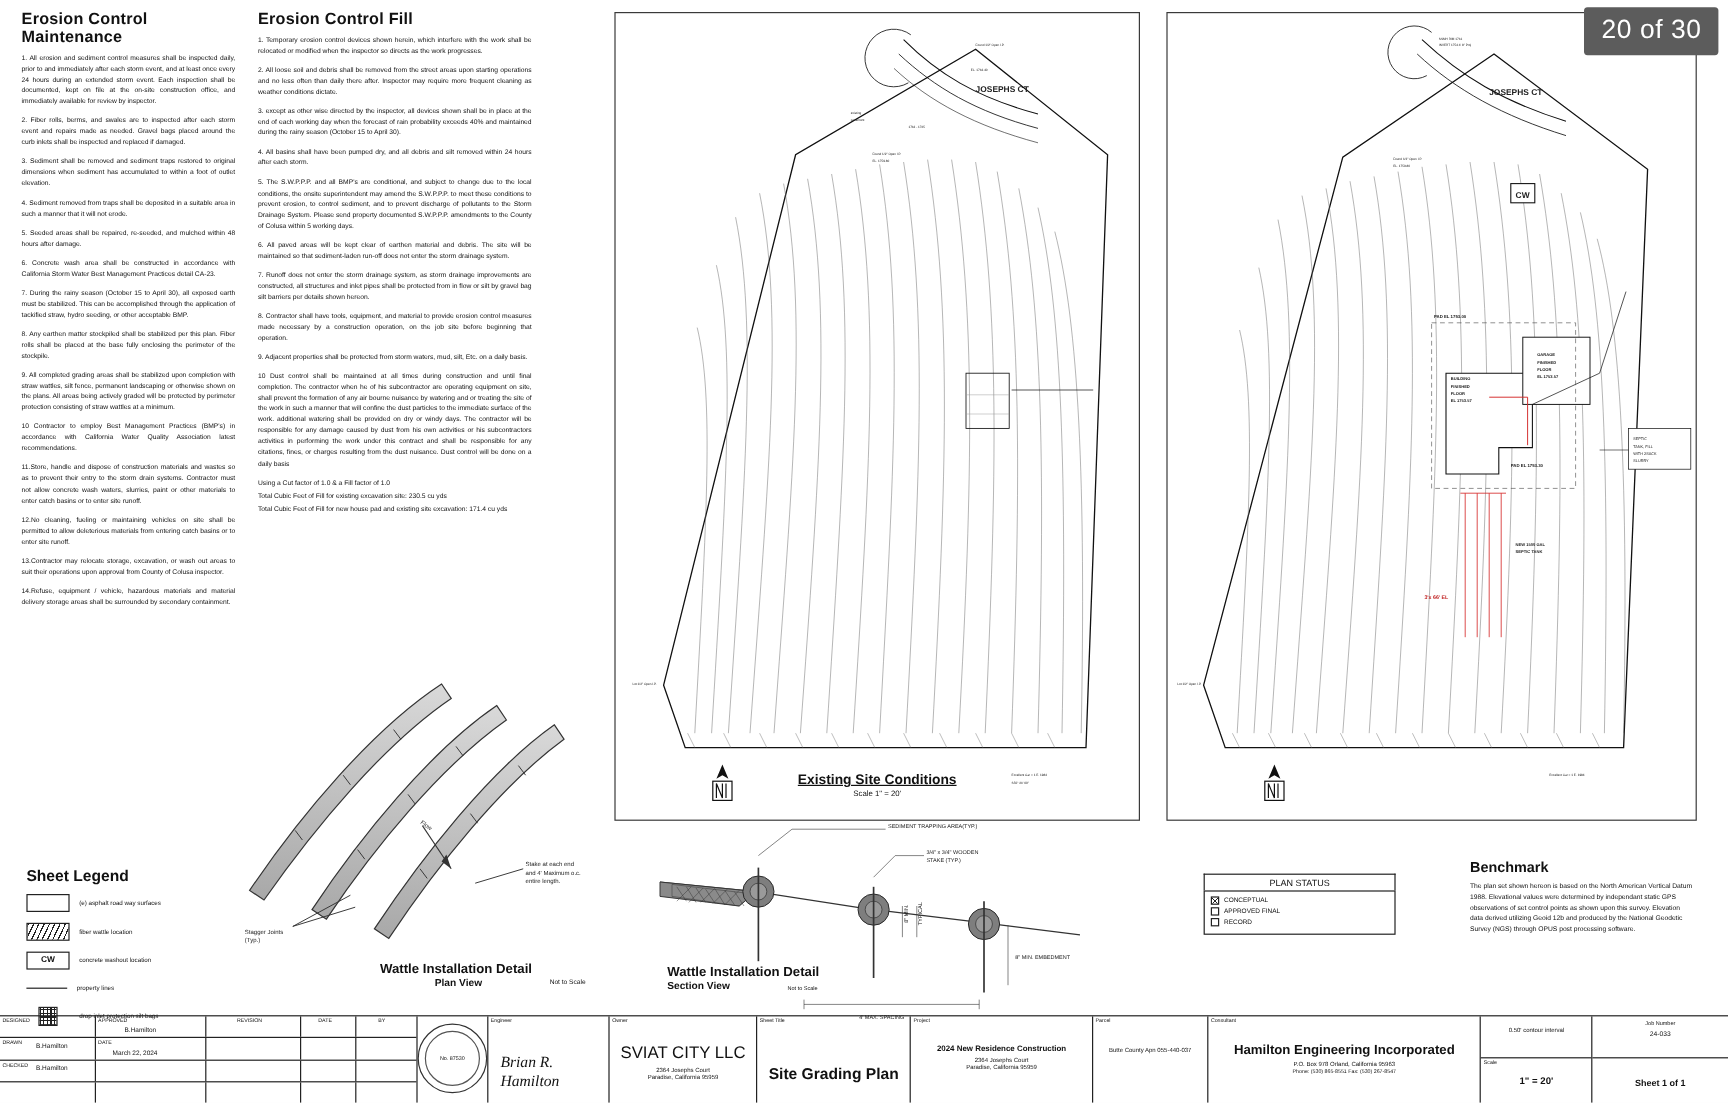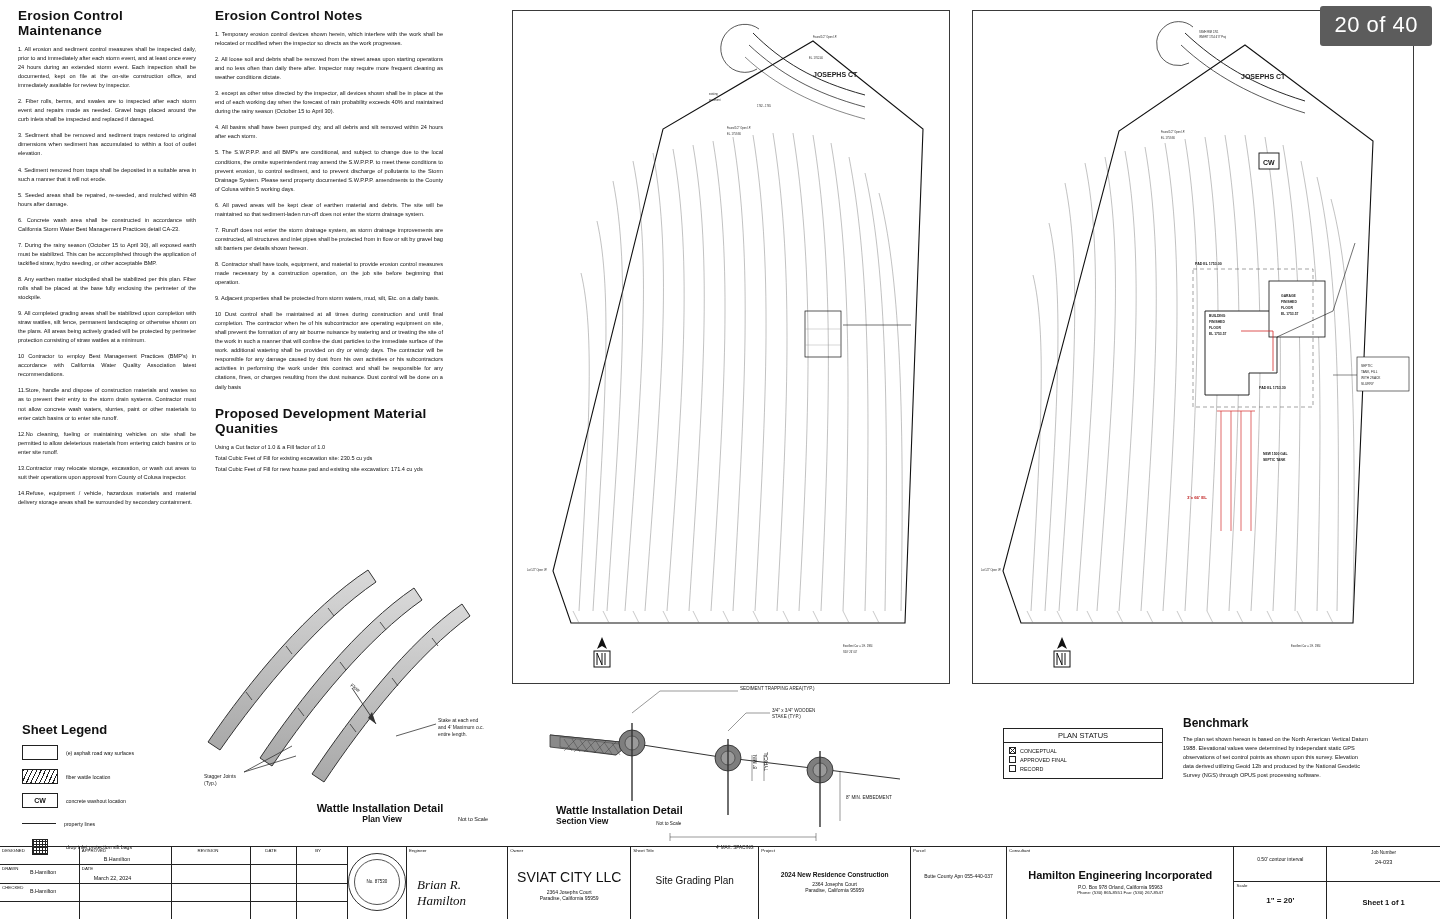--- a/index.html
+++ b/index.html
@@ -81,21 +81,21 @@
   #plan-status{position:absolute;left:1003px;top:728px;width:160px;}
   #plan-status .hdr{font-size:7.5px;text-align:center;border:1px solid #222;border-bottom:none;padding:2px 0;}
   #plan-status .body{border:1px solid #222;padding:4px 5px;}
   .ps-row{display:flex;align-items:center;font-size:5.4px;margin-bottom:2px;}
   .chk{width:5px;height:5px;border:1px solid #222;margin-right:4px;display:inline-block;}
   .chk.on{background:
      linear-gradient(45deg,transparent 45%,#222 45% 55%,transparent 55%),
      linear-gradient(-45deg,transparent 45%,#222 45% 55%,transparent 55%);}
 
   
-  #benchmark{position:absolute;left:1183px;top:716px;width:186px;}
+  #benchmark{position:absolute;left:1225px;top:716px;width:186px;}
   #benchmark h3{font-size:12px;font-weight:700;margin:0 0 5px 0;}
   #benchmark p{font-size:5.6px;line-height:1.62;margin:0;text-align:left;}
 
   
   #titleblock{position:absolute;left:0;bottom:0;width:1440px;height:72px;border-top:1px solid #222;display:flex;font-size:5px;}
   #titleblock .cell{border-right:1px solid #222;position:relative;box-sizing:border-box;}
   .tb-lbl{position:absolute;left:2px;top:1px;font-size:4.4px;}
   .tb-val{position:absolute;font-size:5.4px;}
 
   .tb-grid-left{width:348px;display:flex;flex-direction:column;}
@@ -111,54 +111,53 @@
 
   .center{text-align:center;}
   
   .tiny{font-size:4.6px;}
 </style>
 </head>
 <body>
 
 <div class="sheet">
 
-  <div class="page-badge">20 of 40</div>
+  <div class="page-badge">20 of 30</div>
 
   <div id="left-col">
     <h2 class="col-title">Erosion Control Maintenance</h2>
     <p class="note">1.  All erosion and sediment control measures shall be inspected daily, prior to and immediately after each storm event, and at least once every 24 hours during an extended storm event.  Each inspection shall be documented, kept on file at the on-site construction office, and immediately available for review by inspector.</p>
     <p class="note">2.  Fiber rolls, berms, and swales are to inspected after each storm event and repairs made as needed.  Gravel bags placed around the curb inlets shall be inspected and replaced if damaged.</p>
     <p class="note">3.  Sediment shall be removed and sediment traps restored to original dimensions when sediment has accumulated to within a foot of outlet elevation.</p>
     <p class="note">4.  Sediment removed from traps shall be deposited in a suitable area in such a manner that it will not erode.</p>
     <p class="note">5.  Seeded areas shall be repaired, re-seeded, and mulched within 48 hours after damage.</p>
     <p class="note">6.  Concrete wash area shall be constructed in accordance with California Storm Water Best Management Practices detail CA-23.</p>
     <p class="note">7.  During the rainy season (October 15 to April 30), all exposed earth must be stabilized.  This can be accomplished through the application of tackified straw, hydro seeding, or other acceptable BMP.</p>
     <p class="note">8.  Any earthen matter stockpiled shall be stabilized per this plan. Fiber rolls shall be placed at the base fully enclosing the perimeter of the stockpile.</p>
     <p class="note">9.  All completed grading areas shall be stabilized upon completion with straw wattles, silt fence, permanent landscaping or otherwise shown on the plans.  All areas being actively graded will be protected by perimeter protection consisting of straw wattles at a minimum.</p>
     <p class="note">10 Contractor to employ Best Management Practices (BMP's) in accordance with California Water Quality Association latest recommendations.</p>
     <p class="note">11.Store, handle and dispose of construction materials and wastes so as to prevent their entry to the storm drain systems.  Contractor must not allow concrete wash waters, slurries, paint or other materials to enter catch basins or to enter site runoff.</p>
     <p class="note">12.No cleaning, fueling or maintaining vehicles on site shall be permitted to allow deleterious materials from entering catch basins or to enter site runoff.</p>
     <p class="note">13.Contractor may relocate storage, excavation, or wash out areas to suit their operations upon approval from County of Colusa inspector.</p>
     <p class="note">14.Refuse, equipment / vehicle, hazardous materials and material delivery storage areas shall be surrounded by secondary containment.</p>
   </div>
 
   <div id="mid-col">
-    <h2 class="col-title">Erosion Control Notes</h2>
+    <h2 class="col-title">Erosion Control Fill</h2>
     <p class="note">1.  Temporary erosion control devices shown herein, which interfere with the work shall be relocated or modified when the inspector so directs as the work progresses.</p>
     <p class="note">2.  All loose soil and debris shall be removed from the street areas upon starting operations and no less often than daily there after. Inspector may require more frequent cleaning as weather conditions dictate.</p>
     <p class="note">3.  except as other wise directed by the inspector, all devices shown shall be in place at the end of each working day when the forecast of rain probability exceeds 40% and maintained during the rainy season (October 15 to April 30).</p>
     <p class="note">4.  All basins shall have been pumped dry, and all debris and silt removed within 24 hours after each storm.</p>
     <p class="note">5.  The S.W.P.P.P. and all BMP's are conditional, and subject to change due to the local conditions, the onsite superintendent may amend the S.W.P.P.P. to meet these conditions to prevent erosion, to control sediment, and to prevent discharge of pollutants to the Storm Drainage System.  Please send property documented S.W.P.P.P. amendments to the County of Colusa within 5 working days.</p>
     <p class="note">6.  All paved areas will be kept clear of earthen material and debris.  The site will be maintained so that sediment-laden run-off does not enter the storm drainage system.</p>
     <p class="note">7.  Runoff does not enter the storm drainage system, as storm drainage improvements are constructed, all structures and inlet pipes shall be protected from in flow or silt by gravel bag silt barriers per details shown hereon.</p>
     <p class="note">8.  Contractor shall have tools, equipment, and material to provide erosion control measures made necessary by a construction operation, on the job site before beginning that operation.</p>
     <p class="note">9.  Adjacent properties shall be protected from storm waters, mud, silt, Etc. on a daily basis.</p>
     <p class="note">10 Dust control shall be maintained at all times during construction and until final completion.  The contractor when he of his subcontractor are operating equipment on site, shall prevent the formation of any air bourne nuisance by watering and or treating the site of the work in such a manner that will confine the dust particles to the immediate surface of the work.  additional watering shall be provided on dry or windy days.  The contractor will be responsible for any damage caused by dust from his own activities or his subcontractors activities in performing the work under this contract and shall be responsible for any citations, fines, or charges resulting from the dust nuisance.  Dust control will be done on a daily basis</p>
 
-    <h2 class="col-title" style="margin-top:14px;">Proposed Development Material Quanities</h2>
     <p class="note" style="margin-bottom:2px;">Using a Cut factor of 1.0 &amp; a Fill factor of 1.0</p>
     <p class="note" style="margin-bottom:2px;">Total Cubic Feet of Fill for existing excavation site:  230.5 cu yds</p>
     <p class="note">Total Cubic Feet of Fill for new house pad and existing site excavation: 171.4 cu yds</p>
   </div>
 
   <div class="frame" id="existing-frame">
     <svg class="artsvg" viewBox="0 0 436 672" preserveAspectRatio="none">
       <g stroke="#444" fill="none" stroke-width="0.5">
 
         <polygon points="300,30 410,118 392,612 58,612 40,560 150,118" stroke="#111" stroke-width="1.1"></polygon>
@@ -211,20 +210,24 @@
         <text x="330" y="636" font-size="2.6">Excellent Car = 1 E. 1984</text>
         <text x="330" y="642" font-size="2.6">S50° 26' 00"</text>
       </g>
     </svg>
     <div class="north">
       <svg viewBox="0 0 26 34">
         <polygon points="13,2 18,14 13,11 8,14" fill="#111"></polygon>
         <rect x="5" y="16" width="16" height="16" fill="none" stroke="#111" stroke-width="1"></rect>
         <path d="M8 30 V18 l5 12 V18 M16 18 v12" stroke="#111" stroke-width="1" fill="none"></path>
       </svg>
+    </div>
+    <div class="plan-caption">
+      <div class="t">Existing Site Conditions</div>
+      <div class="s">Scale 1" = 20'</div>
     </div>
   </div>
 
   <div class="frame" id="proposed-frame">
     <svg class="artsvg" viewBox="0 0 440 672" preserveAspectRatio="none">
       <g fill="none">
         <polygon points="272,34 400,130 380,612 48,612 30,560 146,120" stroke="#111" stroke-width="1.1"></polygon>
         <path d="M212 22 C 244 52, 280 74, 332 90" stroke="#111" stroke-width="0.9"></path>
         <path d="M208 34 C 240 64, 280 86, 332 102" stroke="#111" stroke-width="0.7"></path>
         <path d="M220 16 a 22 22 0 1 0 -4 36" stroke="#111" stroke-width="0.7"></path>
@@ -534,21 +537,21 @@
       <span class="tb-lbl">Owner</span>
       <div class="center" style="margin-top:22px;">
         <div style="font-size:14px;font-weight:400;">SVIAT CITY LLC</div>
         <div style="font-size:5px;margin-top:4px;">2364 Josephs Court</div>
         <div style="font-size:5px;">Paradise, California 95959</div>
       </div>
     </div>
 
     <div class="cell" style="width:152px;">
       <span class="tb-lbl">Sheet Title</span>
-      <div class="center" style="margin-top:28px;font-size:10px;font-weight:400;">Site Grading Plan</div>
+      <div class="center" style="margin-top:40px;font-size:13px;font-weight:700;">Site Grading Plan</div>
     </div>
 
     <div class="cell" style="width:180px;">
       <span class="tb-lbl">Project</span>
       <div class="center" style="margin-top:24px;">
         <div style="font-size:6.6px;font-weight:700;">2024 New Residence Construction</div>
         <div style="font-size:5px;margin-top:3px;">2364 Josephs Court</div>
         <div style="font-size:5px;">Paradise, California 95959</div>
       </div>
     </div>

